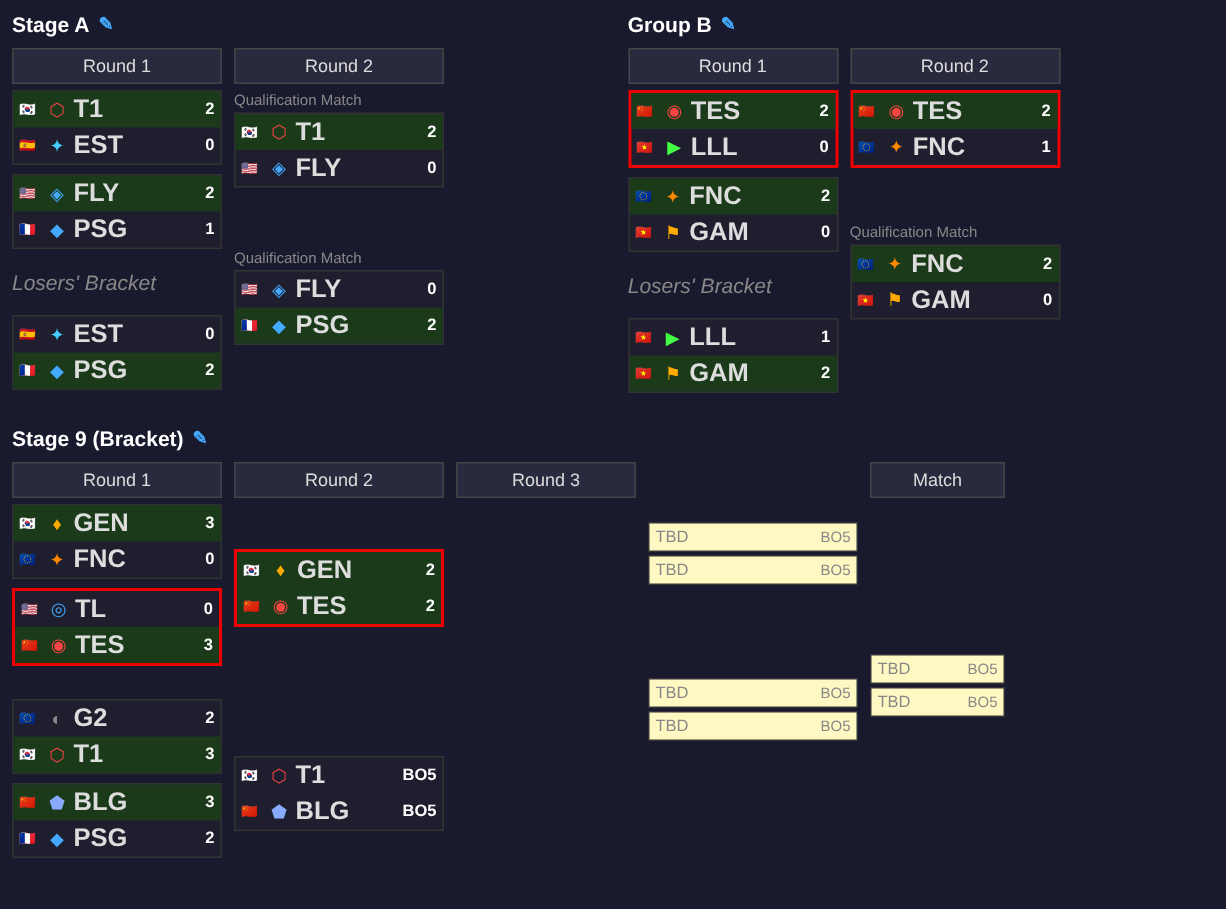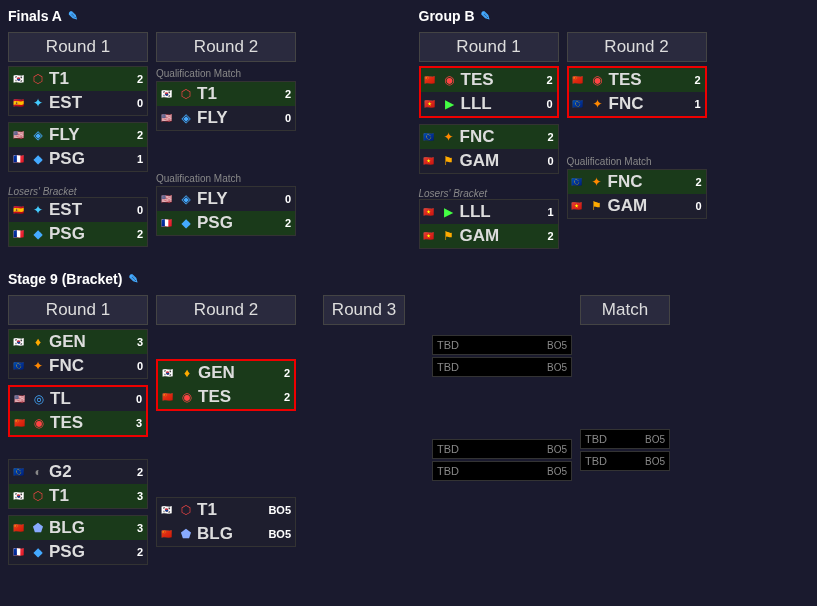--- a/index.html
+++ b/index.html
@@ -28,21 +28,21 @@
       color: #4af;
       font-size: 12px;
       cursor: pointer;
     }
     .round-header {
       background: #2a2a3e;
       border: 1px solid #444;
       text-align: center;
       padding: 4px 8px;
       color: #ddd;
-      font-size: 17px;
+      font-size: 12px;
       margin-bottom: 4px;
     }
     .match-block {
       background: #1e1e2e;
       border: 1px solid #333;
       margin-bottom: 6px;
     }
     .match-block.highlighted {
       border: 2px solid #e00;
     }
@@ -79,24 +79,24 @@
       font-weight: bold;
     }
     .team-score {
       color: #fff;
       font-size: 11px;
       font-weight: bold;
       min-width: 14px;
       text-align: right;
     }
     .losers-bracket-label {
-      font-size: 10px;
+      font-size: 14px;
       color: #888;
       margin-top: 8px;
-      margin-bottom: 0;
+      margin-bottom: 14px;
       font-style: italic;
     }
     
     .groups-container {
       display: flex;
       gap: 20px;
       margin-bottom: 16px;
     }
     .group-section {
       flex: 1;
@@ -112,21 +112,21 @@
       gap: 8px;
       align-items: flex-start;
       margin-top: 6px;
     }
     .tbd-row {
       display: flex;
       align-items: center;
       padding: 2px 4px;
       gap: 4px;
       min-height: 20px;
-      background: #000000;
+      background: #fef9c3;
       border: 1px solid #333;
       margin-bottom: 2px;
     }
     .tbd-name {
       flex: 1;
       color: #888;
       font-size: 11px;
     }
     .tbd-score {
       color: #888;
@@ -158,21 +158,21 @@
   </style>
 </head>
 <body>
 
 <div class="main-container">
 
   <div class="groups-container">
 
     <div class="group-section">
       <div class="section-title">
-        <span>Finals A</span>
+        <span>Stage A</span>
         <span class="edit-icon">✎</span>
       </div>
       <div class="group-bracket">
 
         <div class="round-col-wrap">
           <div class="round-header">Round 1</div>
 
           <div class="match-block">
             <div class="team-row winner">
               <span class="team-flag">🇰🇷</span>
@@ -458,21 +458,21 @@
         </div>
         <div class="team-row">
           <span class="team-flag">🇨🇳</span>
           <span class="team-icon icon-blg">⬟</span>
           <span class="team-name">BLG</span>
           <span class="team-score">BO5</span>
         </div>
       </div>
     </div>
 
-    <div class="round-col-wrap" style="min-width:120px;align-items:center;">
+    <div class="round-col-wrap" style="min-width:120px;">
       <div class="round-header">Round 3</div>
       <div style="height:120px;"></div>
     </div>
 
     <div class="round-col-wrap">
       <div style="margin-top:40px;">
         <div class="tbd-row">
           <span class="tbd-name">TBD</span>
           <span class="tbd-score">BO5</span>
         </div>

